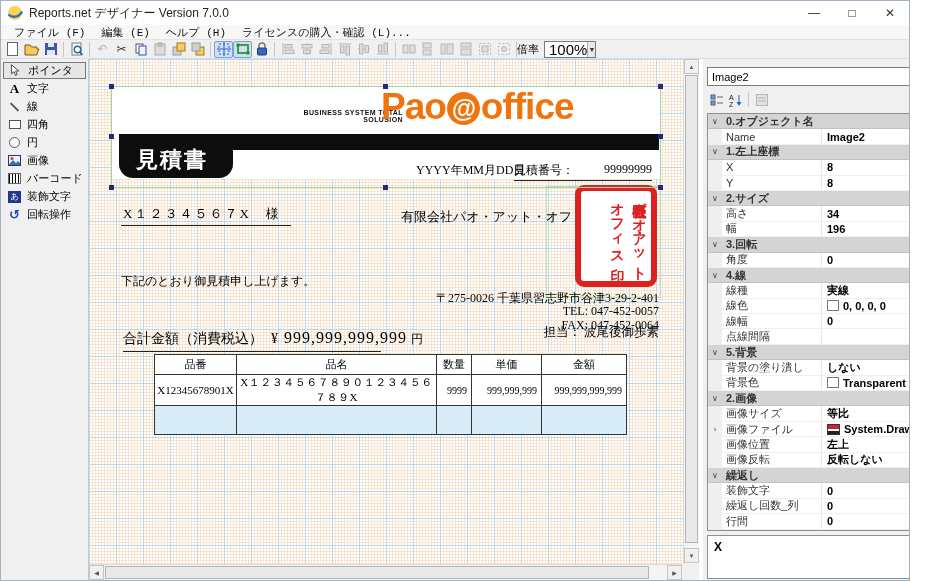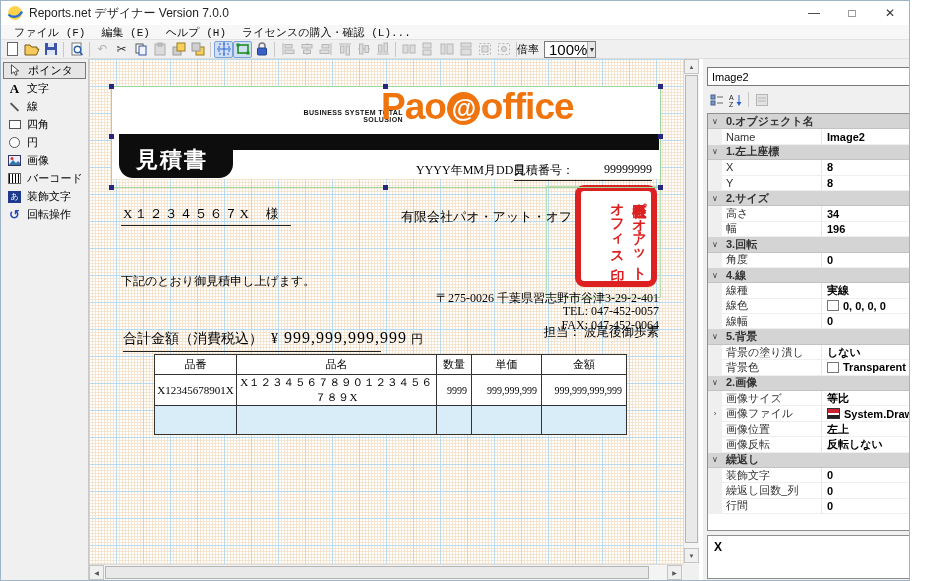--- a/index.html
+++ b/index.html
@@ -578,20 +578,27 @@
                 <span>0, 0, 0, 0</span>
               </div>
             </div>
             <div class="pg-row">
               <div class="pg-margin"></div>
               <div class="pg-label">線幅</div>
               <div class="pg-value">
                 <span>0</span>
               </div>
             </div>
+            <div class="pg-row">
+              <div class="pg-margin"></div>
+              <div class="pg-label">点線間隔</div>
+              <div class="pg-value">
+                <span></span>
+              </div>
+            </div>
             <div class="pg-row cat">
               <div class="pg-margin">∨</div>
               <div class="pg-label">5.背景</div>
             </div>
             <div class="pg-row">
               <div class="pg-margin"></div>
               <div class="pg-label">背景の塗り潰し</div>
               <div class="pg-value">
                 <span>しない</span>
               </div>

